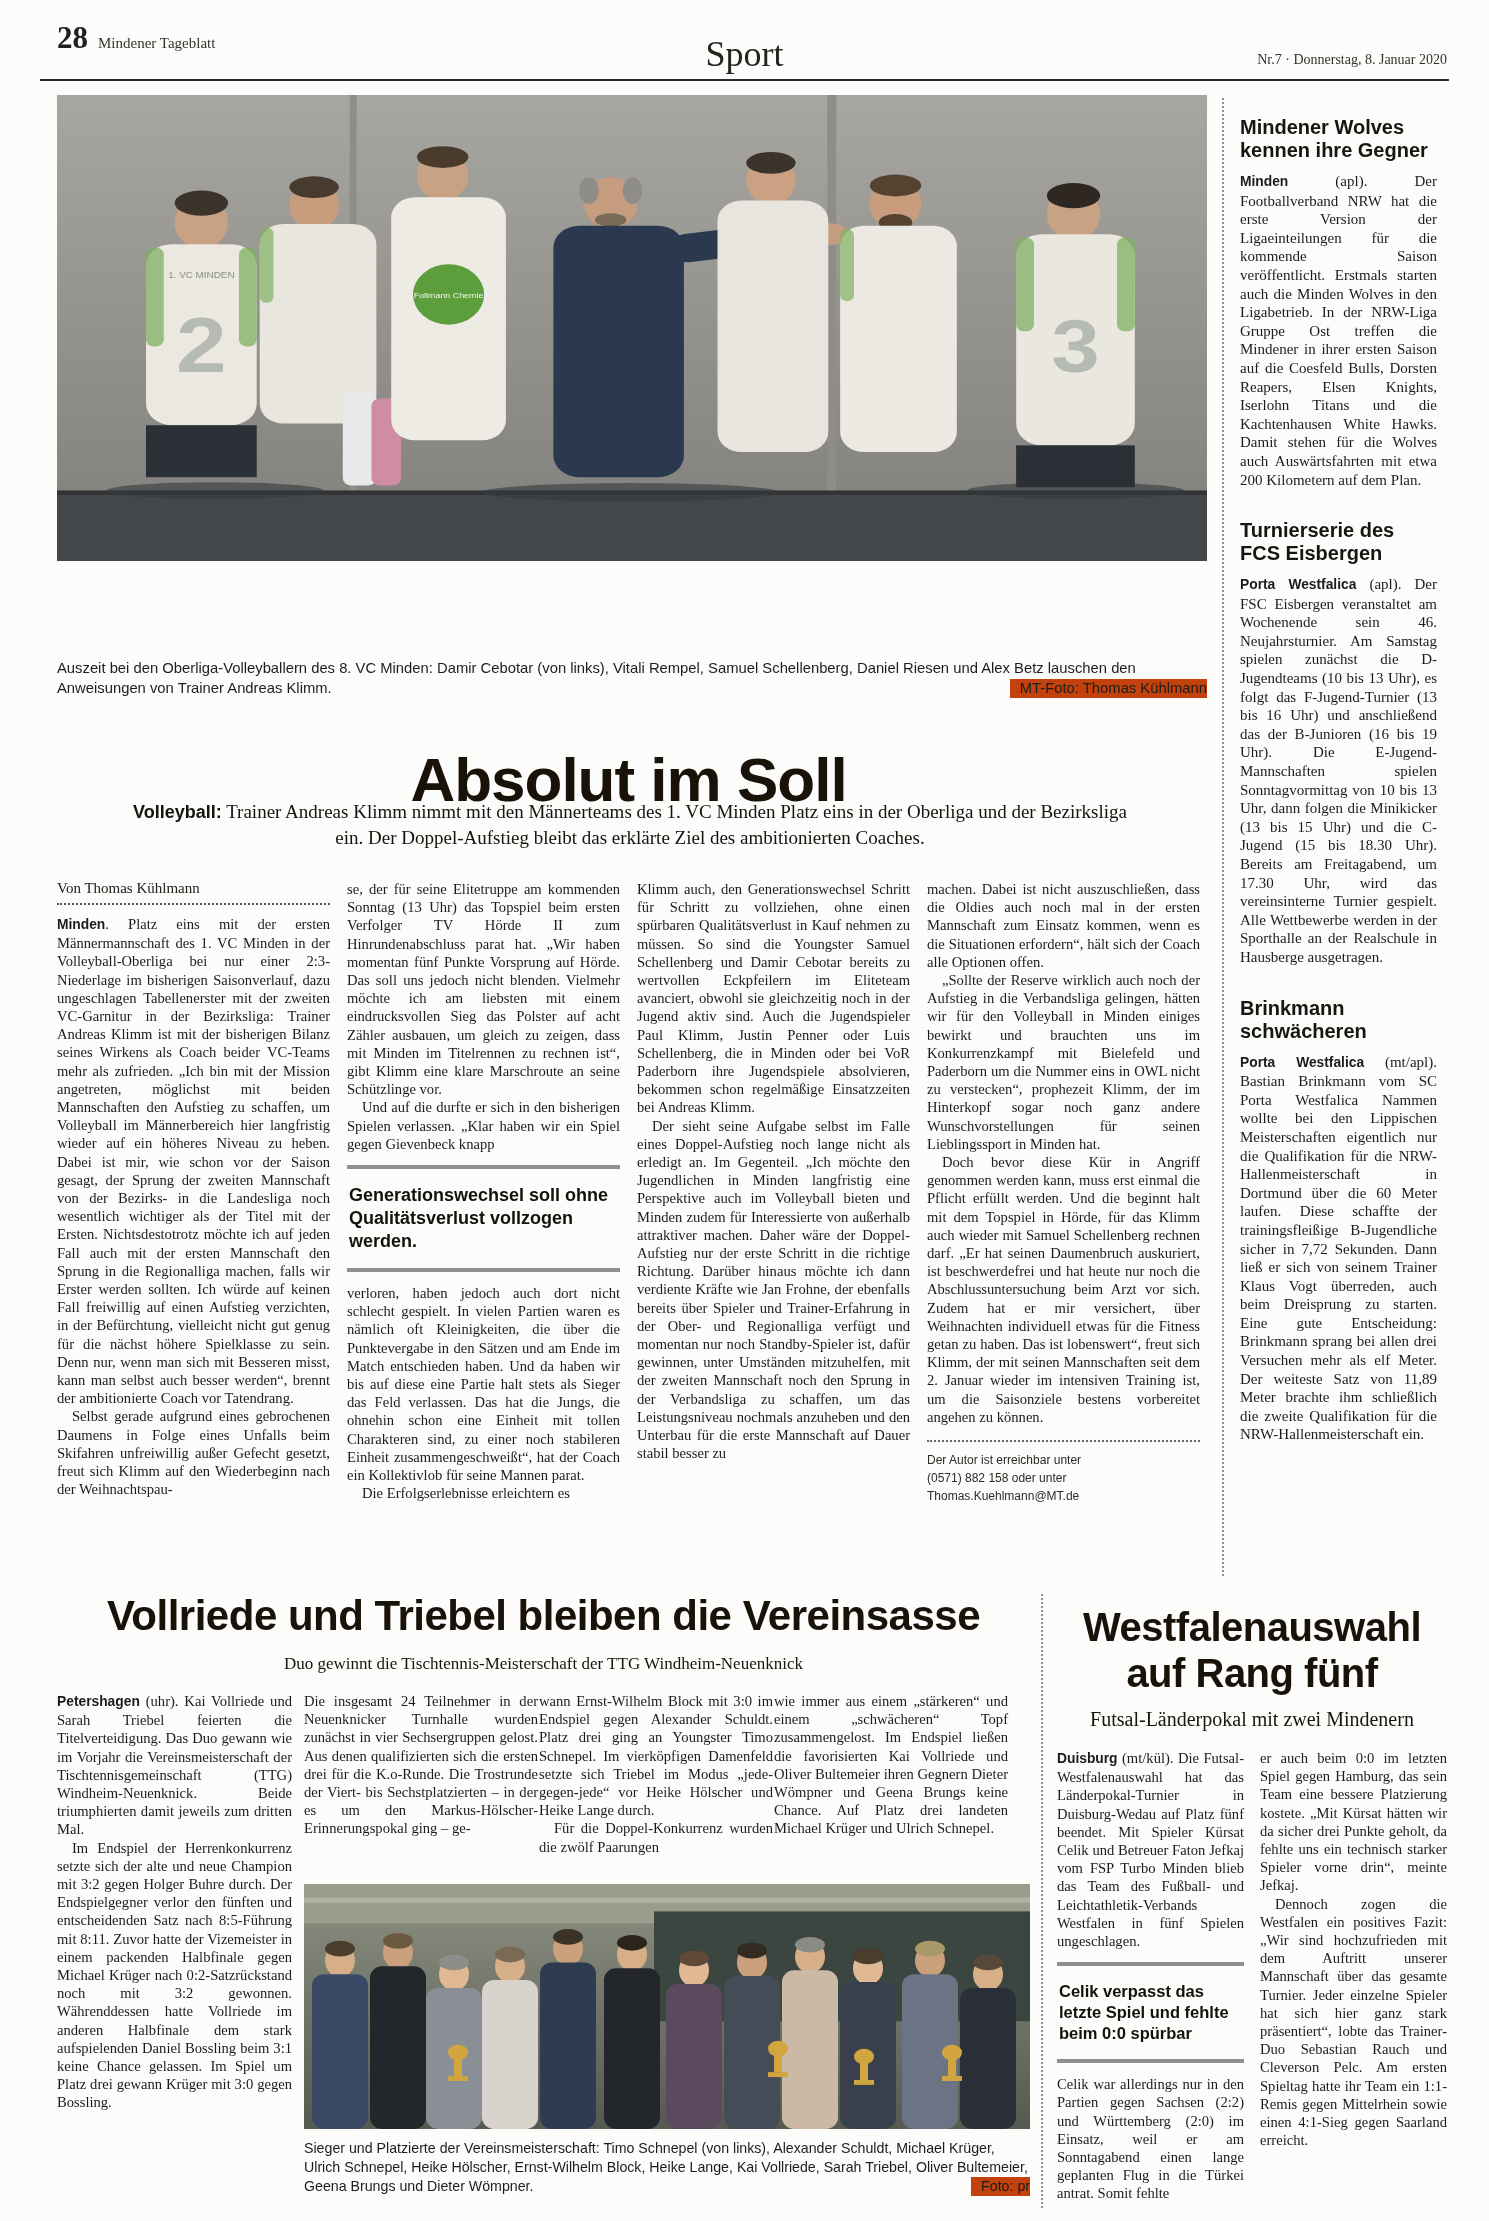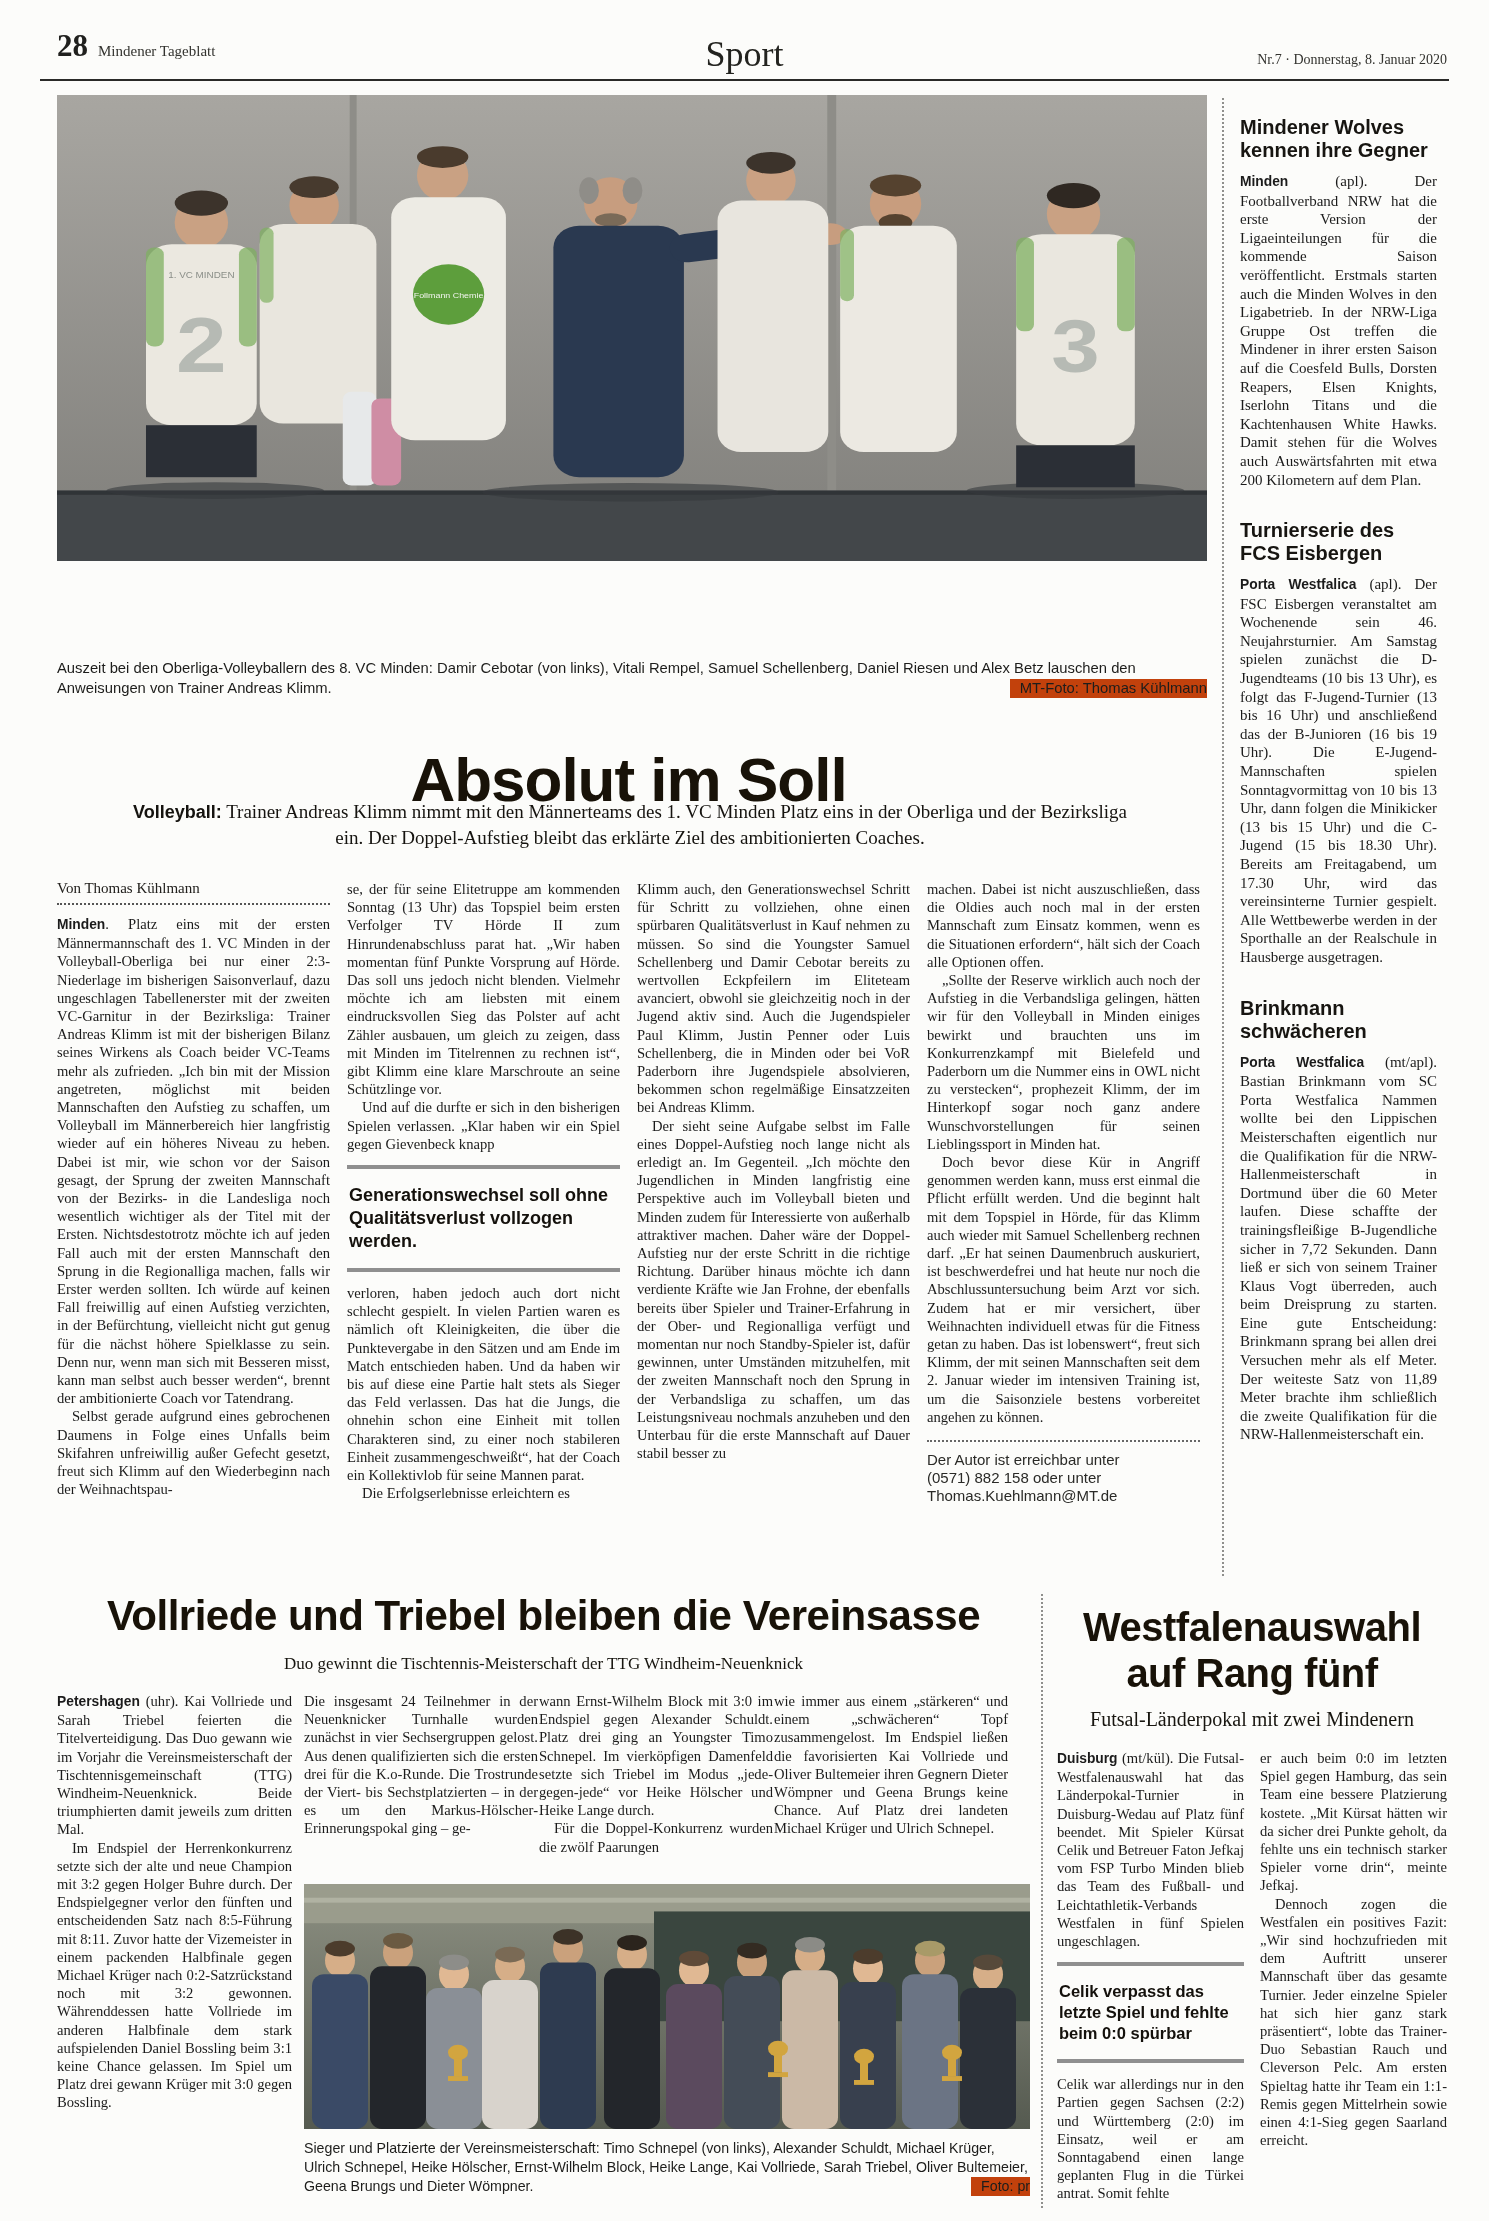--- a/index.html
+++ b/index.html
@@ -1,20 +1,20 @@
 <!DOCTYPE html>
 <html lang="de"><head>
 <meta charset="utf-8">
 <style>
   html,body{margin:0;padding:0;background:#e9e9e6;}
   .page{position:relative;width:1489px;height:2221px;background:#fcfcfa;overflow:hidden;
         font-family:"Liberation Serif",serif;color:#1b1b1b;}
   
   .masthead-rule{position:absolute;left:40px;right:40px;top:79px;border-top:2px solid #2a2a28;}
-  .pageno-wrap{position:absolute;left:57px;top:28px;display:flex;align-items:baseline;gap:10px;}
+  .pageno-wrap{position:absolute;left:57px;top:20px;display:flex;align-items:baseline;gap:10px;}
   .pageno{font-size:31px;font-weight:bold;color:#20201e;}
   .papername{font-size:15px;color:#33332f;}
   .section-title{position:absolute;left:0;width:100%;top:33px;text-align:center;
                  font-size:36px;color:#23231f;}
   .issue-info{position:absolute;right:42px;top:52px;font-size:14px;color:#33332f;}
   
   .main-photo{position:absolute;left:57px;top:95px;width:1150px;height:466px;}
   .main-photo svg,.tt-photo svg{display:block;width:100%;height:100%;}
   
   .caption{font-family:"Liberation Sans",sans-serif;font-size:14.8px;line-height:19.5px;
@@ -34,21 +34,21 @@
   .byline{font-size:15px;color:#22201d;border-bottom:2px dotted #555;
           padding-bottom:6px;margin-bottom:10px;}
   p.body{margin:0;text-align:justify;font-size:14.6px;line-height:18.2px;hyphens:auto;}
   .col p.body + p.body{text-indent:15px;}
   .lead-loc{font-family:"Liberation Sans",sans-serif;font-weight:bold;font-size:13.8px;}
   .pullquote{border-top:4px solid #8f8f8f;border-bottom:4px solid #8f8f8f;
              padding:15px 2px;margin:12px 0;font-family:"Liberation Sans",sans-serif;
              font-weight:bold;font-size:18px;line-height:23px;color:#14110c;}
   .pullquote.small{font-size:16.5px;line-height:21px;}
   .author-note{margin-top:14px;border-top:2px dotted #666;padding-top:9px;
-               font-family:"Liberation Sans",sans-serif;font-size:15px;line-height:18px;
+               font-family:"Liberation Sans",sans-serif;font-size:12px;line-height:18px;
                color:#2a2a27;white-space:pre-line;}
   
   .sidebar{position:absolute;left:1240px;top:116px;width:197px;height:1465px;overflow:hidden;}
   .sb-article{margin-bottom:30px;}
   .sb-article h3{margin:0 0 10px 0;font-family:"Liberation Sans",sans-serif;font-weight:bold;
                  font-size:20px;line-height:23px;color:#171511;}
   .sb-article p.body{font-size:15px;line-height:18.6px;}
   .vdiv{position:absolute;border-left:2px dotted #8f8f8c;}
   .vdiv.one{left:1222px;top:98px;height:1478px;}
   .vdiv.two{left:1041px;top:1594px;height:614px;}

